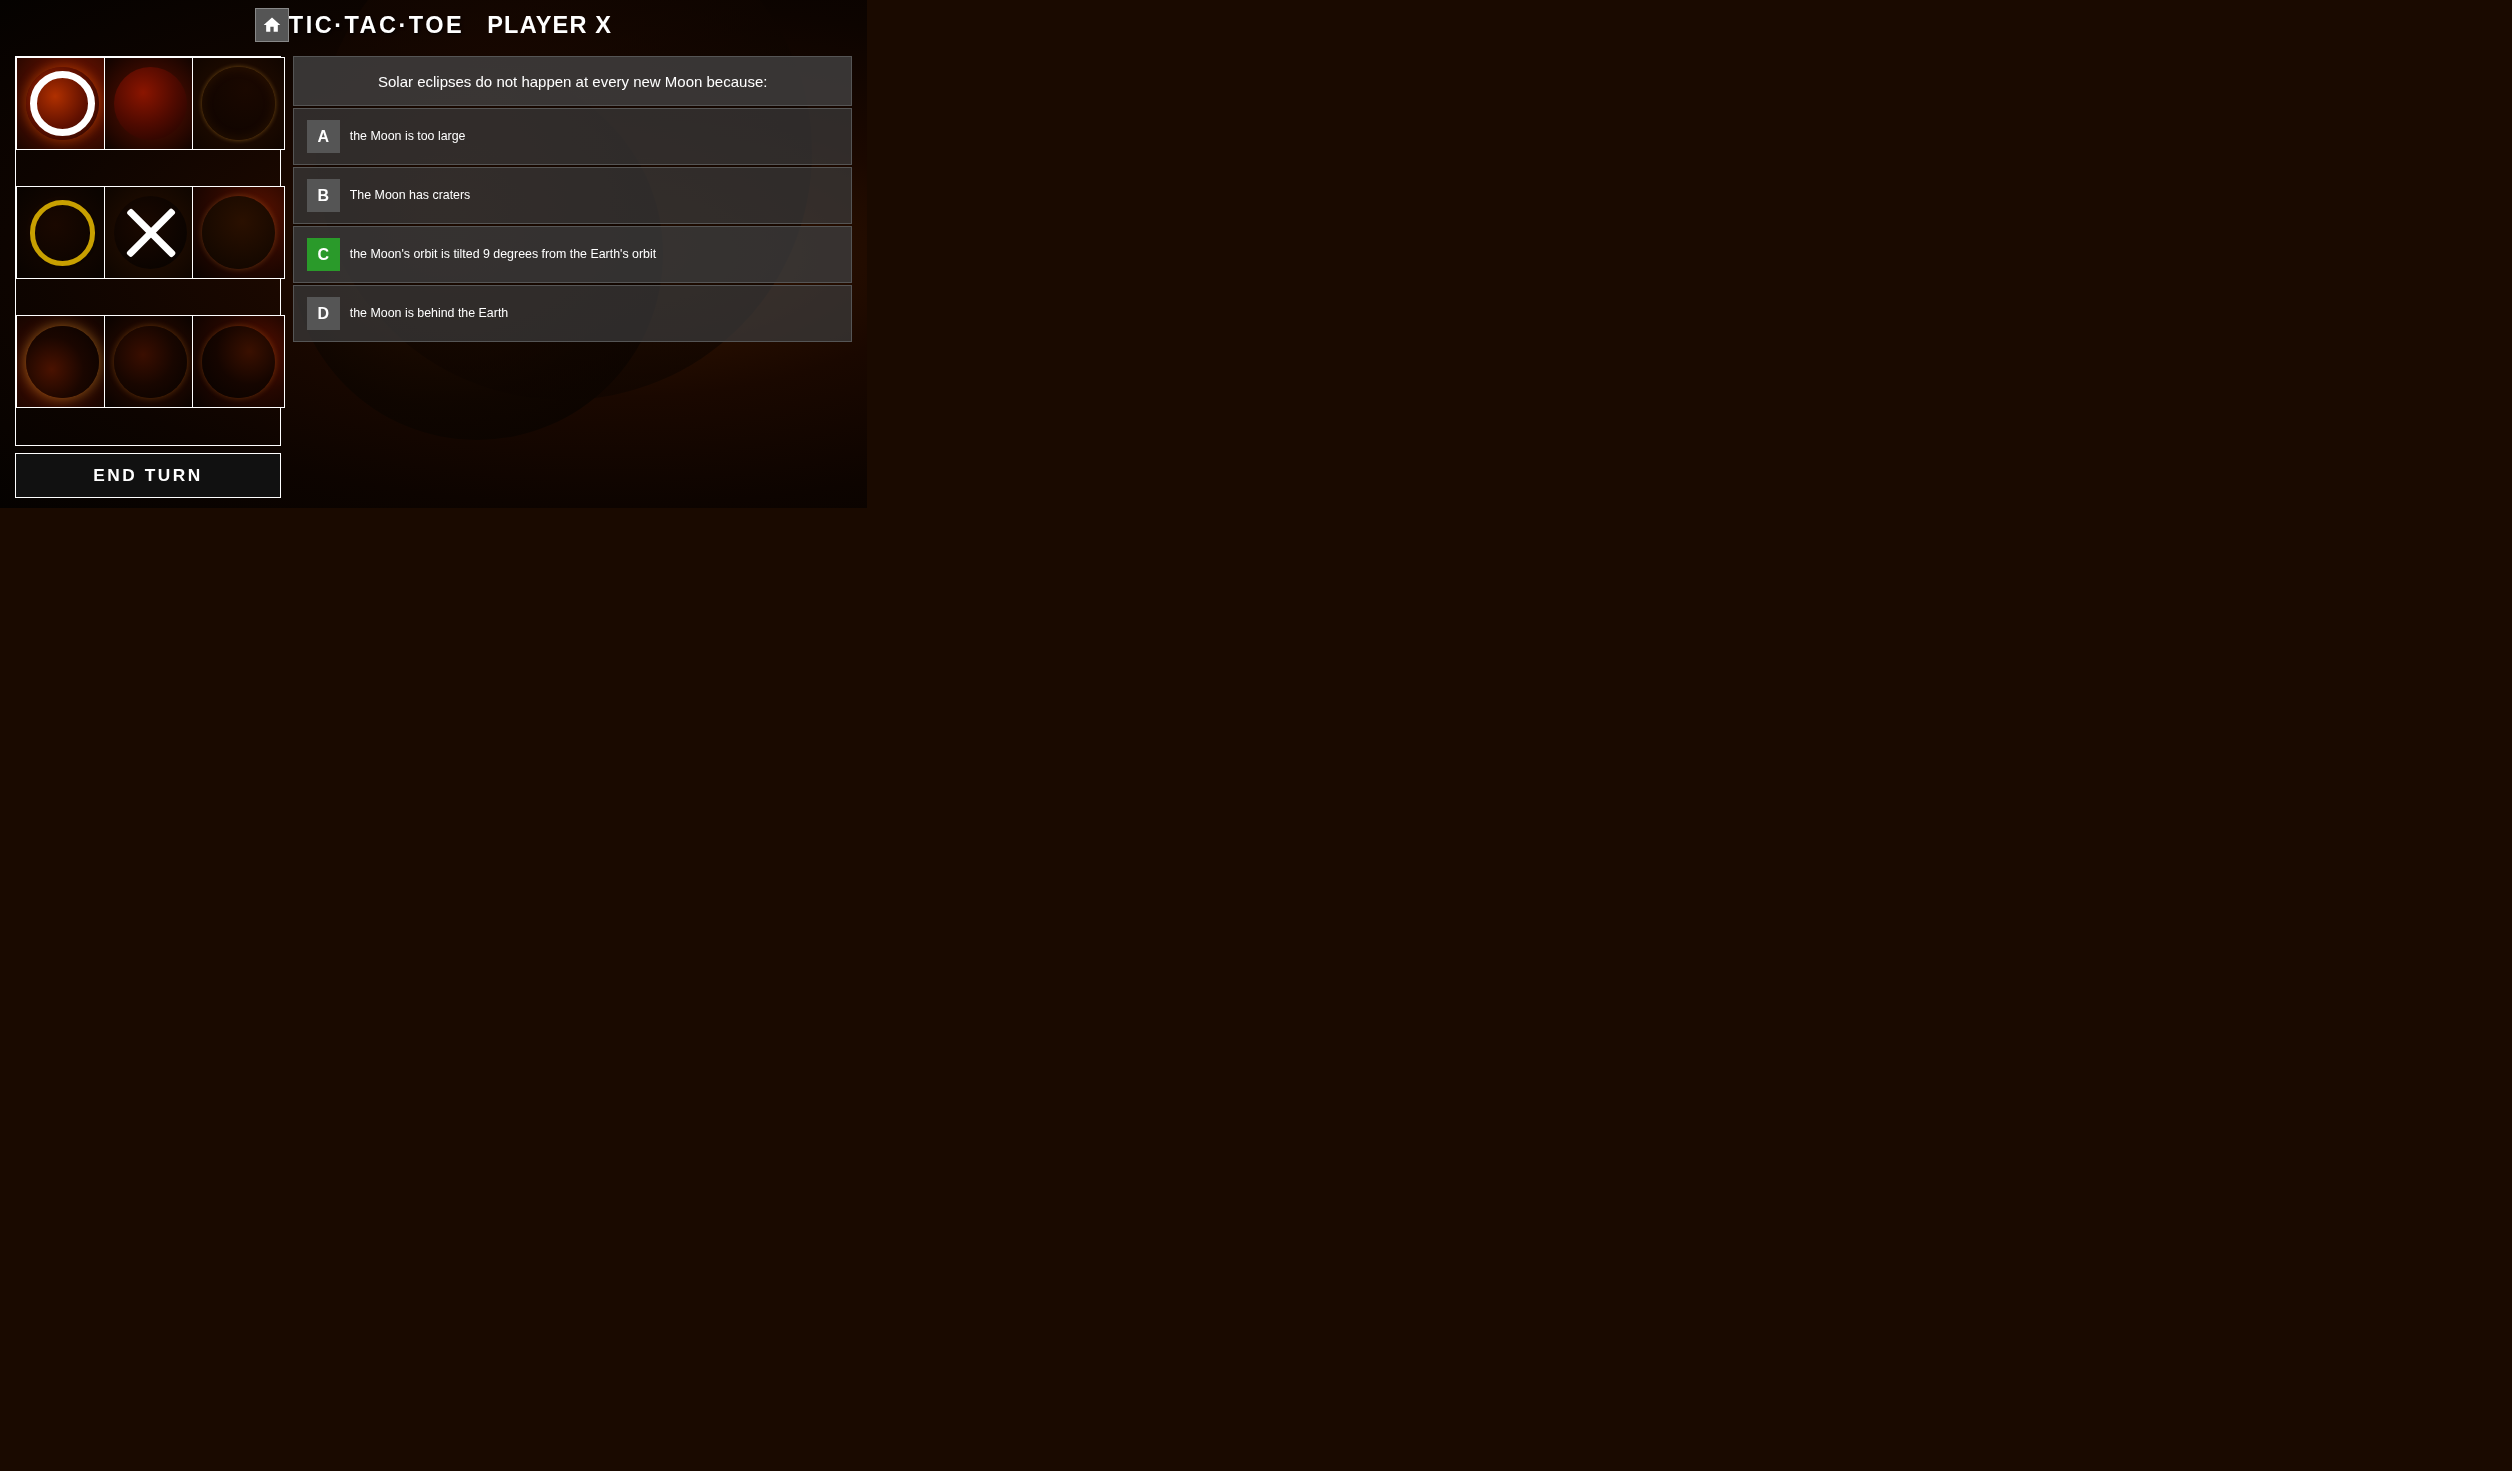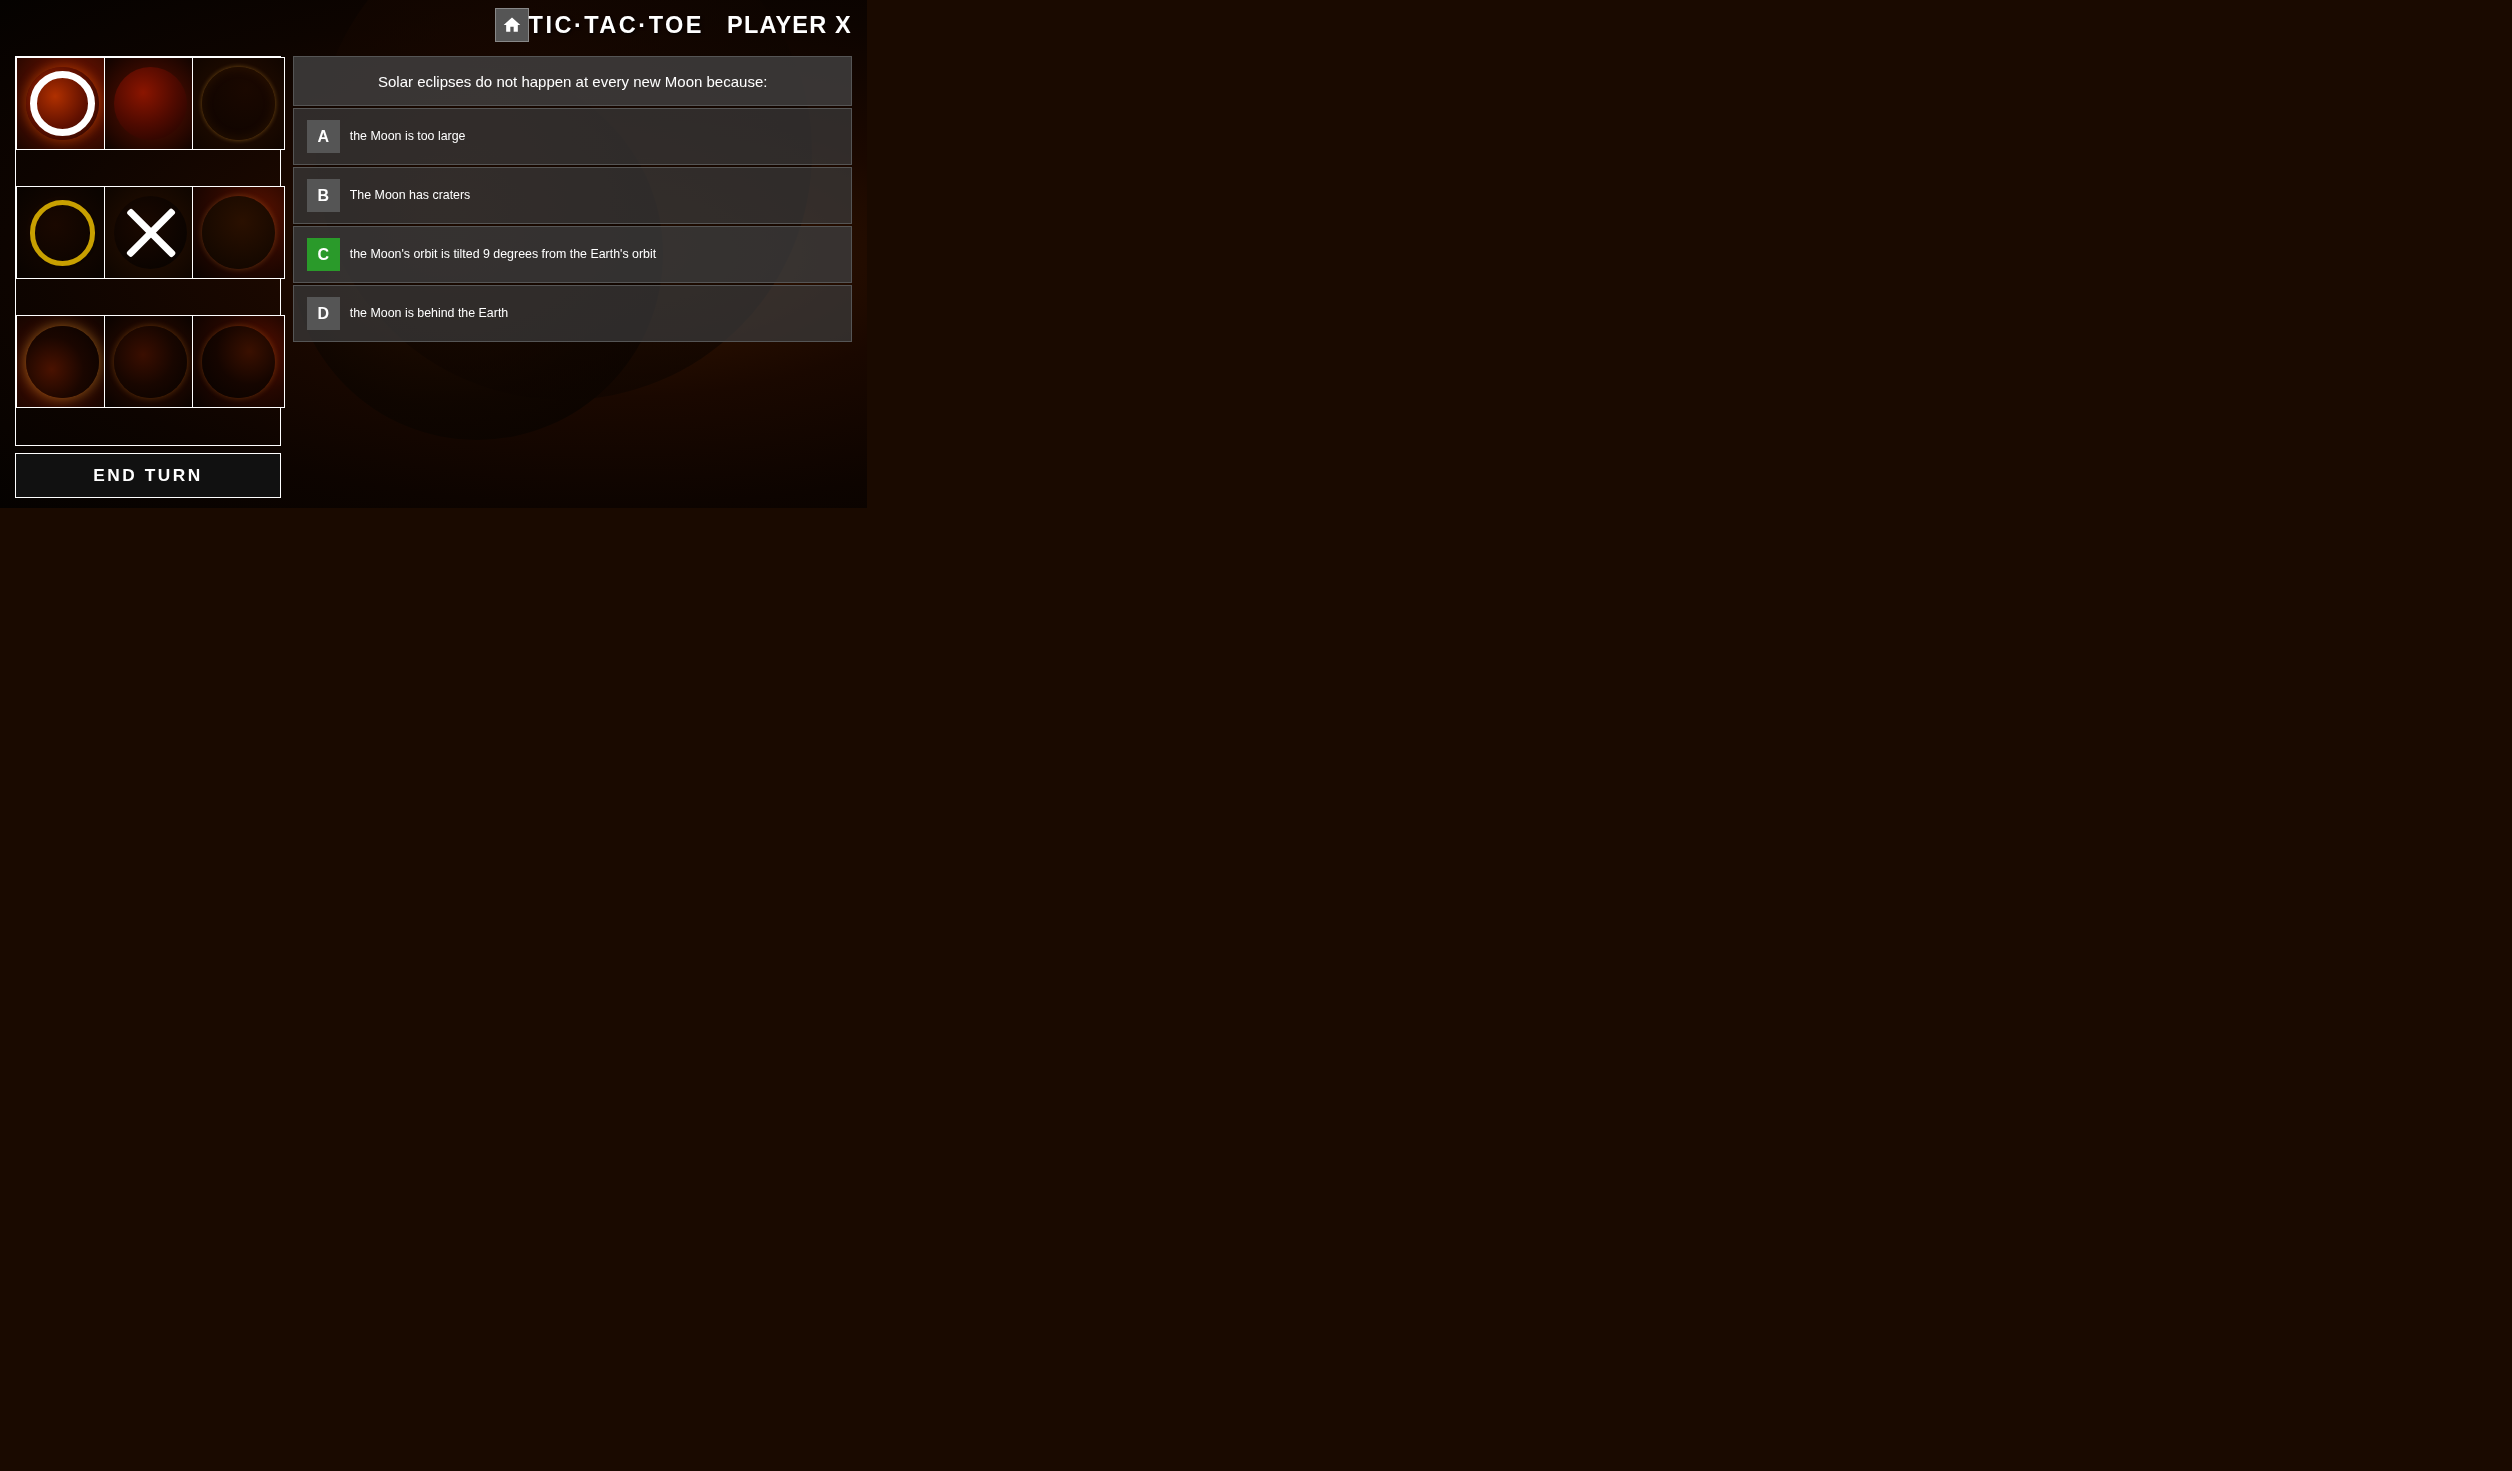--- a/index.html
+++ b/index.html
@@ -54,21 +54,21 @@
       width: 100%;
       height: 100%;
       display: flex;
       flex-direction: column;
     }
 
     
     .header {
       display: flex;
       align-items: center;
-      justify-content: flex-end;
+      justify-content: center;
       padding: 7.4px 15px;
       height: 50px;
     }
 
     .home-button {
       width: 34px;
       height: 34px;
       background: #555;
       border: 1.2px solid #888;
       display: flex;

